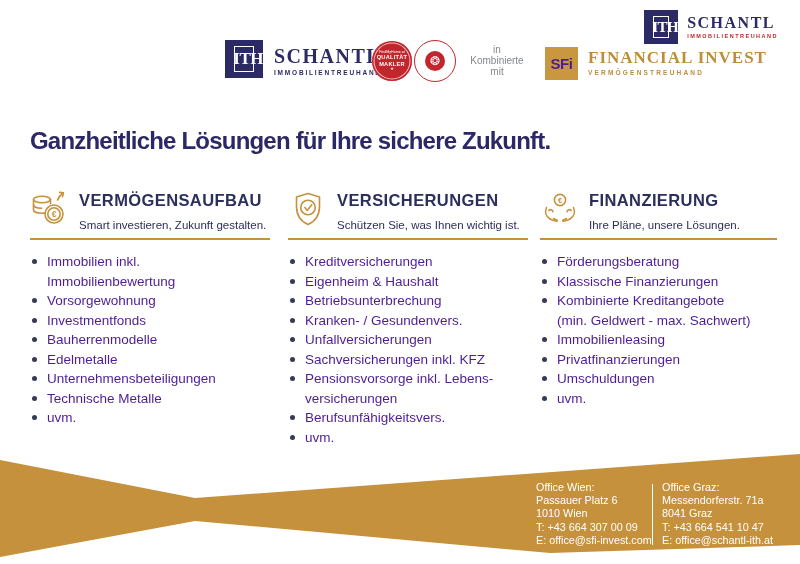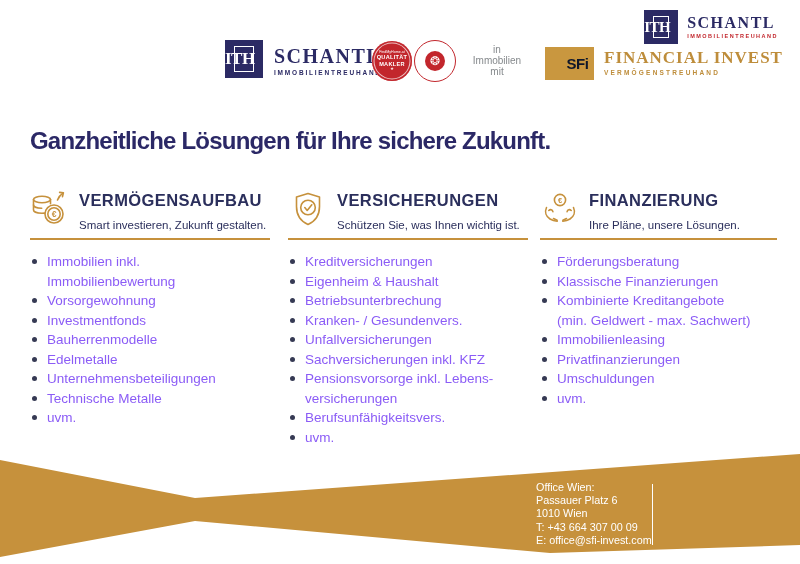--- a/index.html
+++ b/index.html
@@ -1,21 +1,21 @@
 <!DOCTYPE html>
 <html><head>
 <meta charset="utf-8">
 <style>
   html,body{margin:0;padding:0;background:#e8e8e8;}
   .page{
     position:relative;width:800px;height:564px;margin:0 auto;background:#ffffff;
     overflow:hidden;font-family:"Liberation Sans",sans-serif;
   }
   
-  .ith-square{background:#2b2a64;position:relative;display:flex;align-items:center;justify-content:flex-start;flex:0 0 auto;}
+  .ith-square{background:#2b2a64;position:relative;display:flex;align-items:center;justify-content:flex-end;flex:0 0 auto;}
   .ith-frame{position:absolute;top:6px;bottom:6px;left:9px;right:9px;border:1.5px solid #fff;}
   .ith-letters{position:relative;color:#fff;font-family:"Liberation Serif",serif;font-weight:bold;letter-spacing:-.5px;}
   .main-logo{position:absolute;left:225px;top:40px;display:flex;gap:11px;align-items:flex-start;}
   .main-logo .ith-square{width:38px;height:38px;}
   .main-logo .ith-letters{font-size:17px;}
   .logo-name{font-family:"Liberation Serif",serif;font-weight:bold;color:#2b2a64;font-size:20px;letter-spacing:1.5px;line-height:20px;margin-top:6px;}
   .logo-sub{font-size:6.5px;letter-spacing:1.8px;color:#2b2a64;margin-top:3px;font-weight:bold;}
   .corner-logo{position:absolute;top:10px;right:22px;display:flex;gap:9px;align-items:flex-start;}
   .corner-logo .ith-square{width:34px;height:34px;}
   .corner-logo .ith-letters{font-size:15px;}
@@ -28,40 +28,40 @@
   .seal-q-top{font-size:3.6px;}
   .seal-q-main{font-size:5.6px;font-weight:bold;letter-spacing:.3px;}
   .seal-q-star{font-size:4px;}
   .seal-austria{position:absolute;left:414px;top:40px;width:42px;height:42px;border-radius:50%;
     background:#fff;border:1px solid #c2262c;box-sizing:border-box;display:flex;align-items:center;justify-content:center;}
   .seal-a-emblem{width:20px;height:20px;border-radius:50%;background:#c2262c;color:#fff;font-size:12px;
     display:flex;align-items:center;justify-content:center;}
   .coop{position:absolute;left:456px;top:44px;width:82px;text-align:center;color:#85898c;
     font-size:10px;line-height:11px;white-space:pre-line;}
   .sfi-logo{position:absolute;left:545px;top:47px;display:flex;gap:10px;align-items:flex-start;}
-  .sfi-square{width:33px;height:33px;background:#c9973f;color:#0f172a;display:flex;align-items:center;justify-content:center;
-    font-weight:bold;font-size:15px;letter-spacing:-.5px;flex:0 0 auto;padding-left:16px;}
+  .sfi-square{width:33px;height:33px;background:#c9973f;color:#4c1d95;display:flex;align-items:center;justify-content:center;
+    font-weight:bold;font-size:15px;letter-spacing:-.5px;flex:0 0 auto;}
   .sfi-name{font-family:"Liberation Serif",serif;font-weight:bold;color:#be8d3b;font-size:17px;letter-spacing:1px;line-height:17px;margin-top:2px;text-align:center;}
   .sfi-sub{font-size:6.5px;letter-spacing:2.2px;color:#be8d3b;margin-top:3px;font-weight:bold;}
   
   .headline{position:absolute;left:30px;top:127px;width:760px;margin:0;
     font-size:24px;letter-spacing:-.8px;font-weight:bold;color:#2b2866;}
   
   .col{position:absolute;top:189px;}
   .col1{left:30px;width:240px;}
   .col2{left:288px;width:240px;}
   .col3{left:540px;width:237px;}
   .col-header{display:flex;gap:9px;align-items:flex-start;min-height:42px;}
   .col-icon{width:40px;height:40px;flex:0 0 auto;}
   .col-icon svg{display:block;}
   .col-title{font-size:16.5px;font-weight:bold;color:#2b2f5c;letter-spacing:.4px;margin-top:2px;}
   .col-sub{font-size:11.5px;color:#2b2f5c;margin-top:9px;}
   .col-rule{height:2px;background:#c6913c;margin-top:7px;}
   .col ul{margin:12px 0 0 0;padding:0;list-style:none;}
-  .col li{position:relative;padding-left:17px;font-size:13.5px;color:#8b5cf6;line-height:19.5px;white-space:pre-line;}
+  .col li{position:relative;padding-left:17px;font-size:13.5px;color:#4c1d95;line-height:19.5px;white-space:pre-line;}
   .col li::before{content:"";position:absolute;left:2px;top:7px;width:5px;height:5px;border-radius:50%;background:#363a54;}
   
   .footer-shape{position:absolute;left:0;bottom:0;width:800px;height:110px;}
   .office{position:absolute;color:#fff;font-size:10.8px;line-height:13.2px;}
   .office-wien{left:536px;top:481px;}
   .office-graz{left:662px;top:481px;}
   .office-divider{position:absolute;left:652px;top:484px;width:1px;height:61px;background:#ffffff;}
   .stroke-gold{stroke:#c6913c;fill:none;stroke-width:1.6;stroke-linecap:round;stroke-linejoin:round;}
   .gold-text{fill:#c6913c;font-family:"Liberation Sans",sans-serif;font-weight:bold;}
 </style>
@@ -97,21 +97,21 @@
     <div class="seal-q-main">QUALITÄT</div>
     <div class="seal-q-main">MAKLER</div>
     <div class="seal-q-star">★</div>
   </div>
 
   <div class="seal-austria">
     <div class="seal-a-emblem">❂</div>
   </div>
 
   <div class="coop">in
-Immobilien
+Kombinierte
 mit</div>
 
   <div class="sfi-logo">
     <div class="sfi-square">SFi</div>
     <div>
       <div class="sfi-name">FINANCIAL INVEST</div>
       <div class="sfi-sub">VERMÖGENSTREUHAND</div>
     </div>
   </div>
 
@@ -228,14 +228,21 @@
   <div class="office office-wien">
     <div>Office Wien:</div>
     <div>Passauer Platz 6</div>
     <div>1010 Wien</div>
     <div>T: +43 664 307 00 09</div>
     <div>E: office@sfi-invest.com</div>
   </div>
 
   <div class="office-divider"></div>
 
+  <div class="office office-graz">
+    <div>Office Graz:</div>
+    <div>Messendorferstr. 71a</div>
+    <div>8041 Graz</div>
+    <div>T: +43 664 541 10 47</div>
+    <div>E: office@schantl-ith.at</div>
+  </div>
 
 </div>
 
 </body></html>

